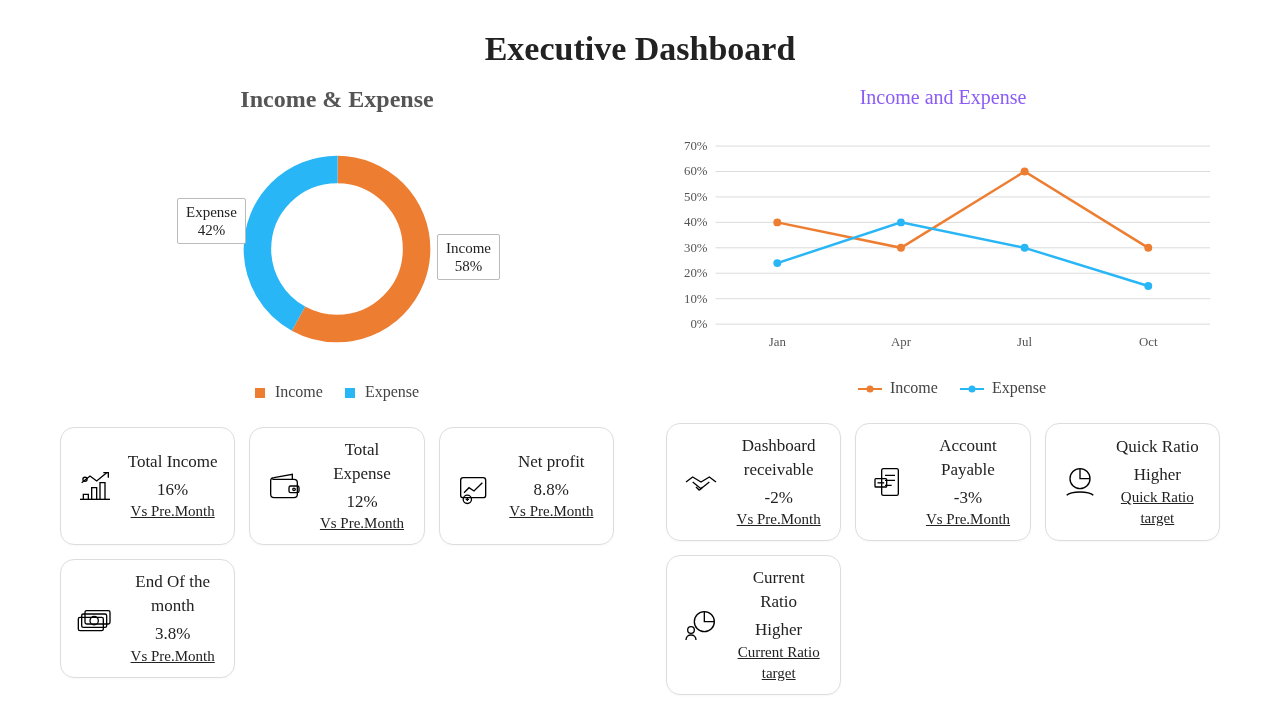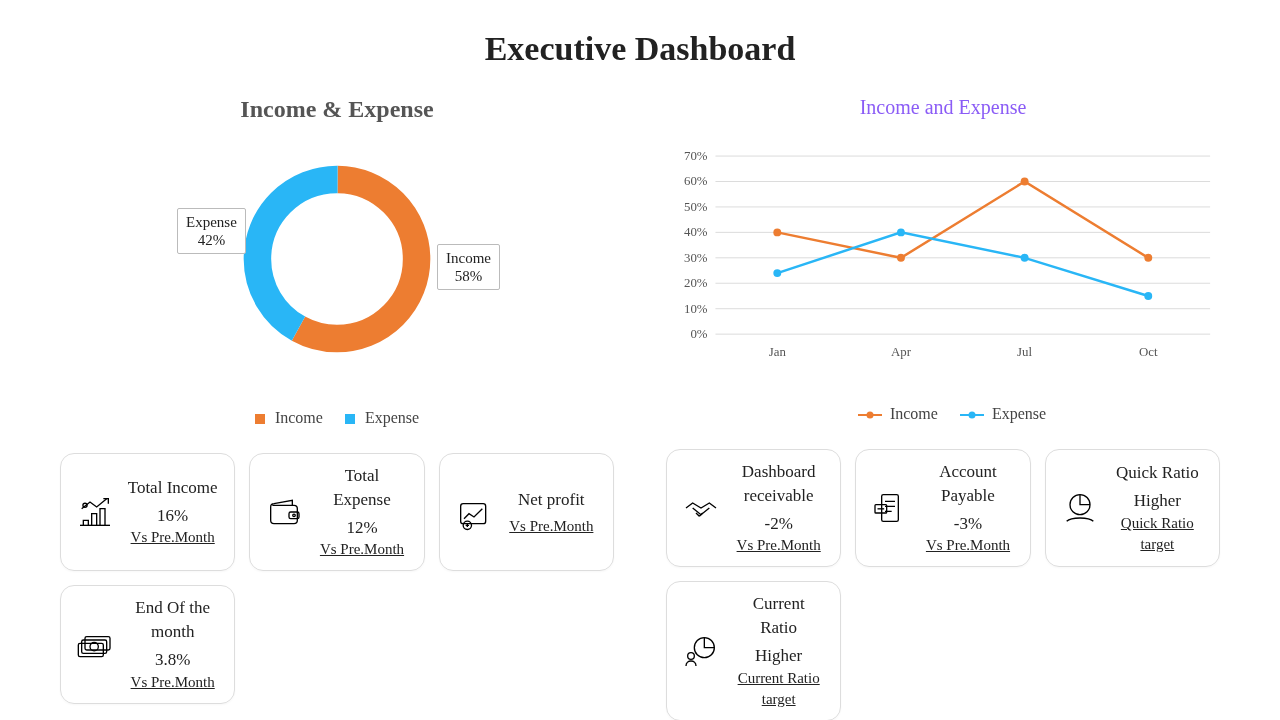--- a/index.html
+++ b/index.html
@@ -4,31 +4,31 @@
 <style>
   * { box-sizing: border-box; margin: 0; padding: 0; }
   body {
     width: 1280px; height: 720px;
     font-family: Georgia, 'Times New Roman', serif;
     background: #fff; color: #222;
     padding: 30px 60px;
   }
   h1.title {
     text-align: center; font-size: 34px; font-weight: 700;
-    margin-bottom: 20px;
+    margin-bottom: 10px;
   }
   .dashboard { display: flex; gap: 52px; }
   .col { flex: 1; display: flex; flex-direction: column; }
   .chart-title {
     text-align: center; font-size: 24px; color: #555; font-weight: 700;
     font-family: Georgia, serif; margin: 8px 0 6px;
   }
   .chart-title.light { font-weight: 400; font-size: 20px; color: #8b5cf6; }
   .chart-area { height: 260px; position: relative; display:flex; justify-content:center; align-items:center; }
-  .legend { text-align: center; font-size: 16px; color:#444; margin-top:20px; }
+  .legend { text-align: center; font-size: 16px; color:#444; margin-top:4px; }
   .legend .sw { display:inline-block; width:10px; height:10px; margin:0 6px 0 18px; vertical-align:middle; }
   .legend .sw:first-child { margin-left:0; }
   .legend.line .marker { display:inline-block; width:24px; height:2px; position:relative; vertical-align:middle; margin:0 4px 0 18px;}
   .legend.line .marker::after { content:''; position:absolute; left:50%; top:50%; width:7px; height:7px; border-radius:50%; transform:translate(-50%,-50%);}
   .legend.line .marker.income { background:#ED7D31; }
   .legend.line .marker.income::after{ background:#ED7D31;}
   .legend.line .marker.expense { background:#29B6F6; }
   .legend.line .marker.expense::after{ background:#29B6F6;}
   .cards { display:grid; grid-template-columns:1fr 1fr 1fr; gap:14px; margin-top:26px; }
   .card {
@@ -124,20 +124,21 @@
           <div class="icon">
             <svg viewBox="0 0 48 48">
               <rect x="8" y="14" width="30" height="24" rx="3"></rect>
               <path d="M12 32l6-6 6 4 10-10"></path>
               <circle cx="16" cy="40" r="5"></circle>
               <path d="M14 40h4M16 38v4"></path>
             </svg>
           </div>
           <div class="txt">
             <div class="t">Net profit</div>
+            <div class="v">8.8%</div>
             <div class="s">Vs Pre.Month</div>
           </div>
         </div>
         <div class="card">
           <div class="icon">
             <svg viewBox="0 0 48 48">
               <rect x="8" y="18" width="30" height="16" rx="2"></rect>
               <circle cx="23" cy="26" r="5"></circle>
               <rect x="12" y="14" width="30" height="16" rx="2"></rect>
               <rect x="4" y="22" width="30" height="16" rx="2"></rect>

